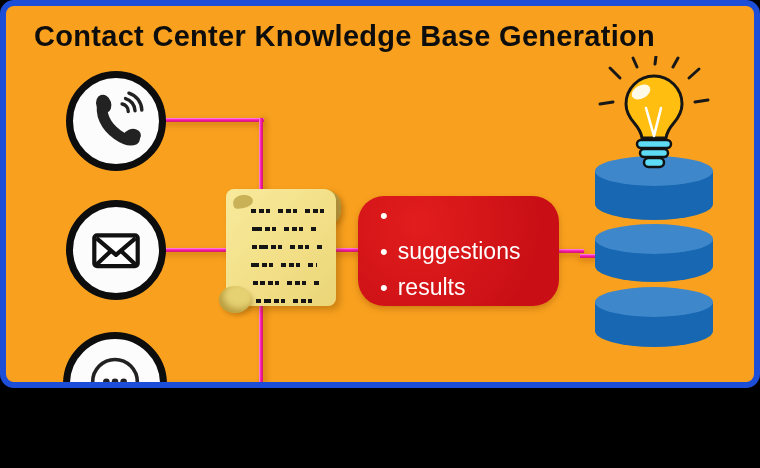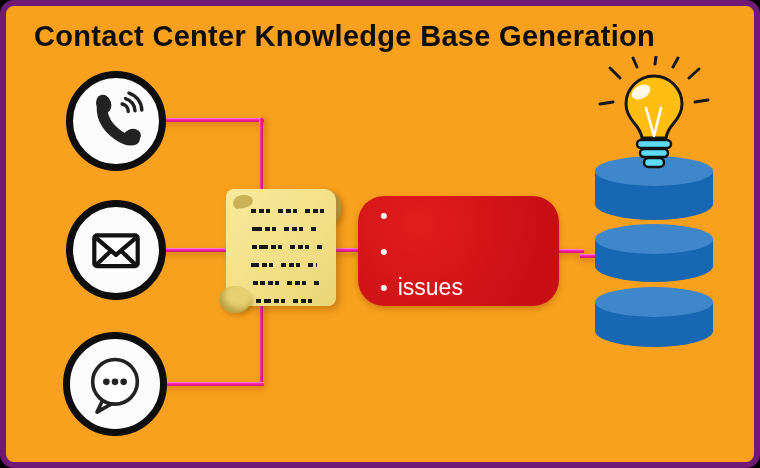--- a/index.html
+++ b/index.html
@@ -1,18 +1,18 @@
 <!DOCTYPE html>
 <html><head>
 <meta charset="utf-8">
 <style>
   html,body{margin:0;padding:0;background:#000;}
   .stage{
-    position:relative;width:760px;height:468px;box-sizing:border-box;
-    background:#F9A11E;border:6px solid #701a75;border-radius:14px;overflow:hidden;
+    position:relative;width:760px;height:388px;box-sizing:border-box;
+    background:#F9A11E;border:6px solid #1d4ed8;border-radius:14px;overflow:hidden;
     font-family:"Liberation Sans", sans-serif;
   }
   .title{
     position:absolute;left:28px;top:14px;font-size:29px;font-weight:600;
     color:#0d0d0d;letter-spacing:.3px;white-space:nowrap;
   }
   
   .link{position:absolute;background:linear-gradient(180deg,#ff9be0 0%,#fb14bb 45%,#cf1e5e 100%);
         box-shadow:0 3px 6px rgba(150,70,0,.45);z-index:1;}
   .link.v{background:linear-gradient(90deg,#ff9be0 0%,#fb14bb 45%,#cf1e5e 100%);
@@ -152,24 +152,25 @@
         <div class="dash-row"></div>
     </div>
   </div>
 
   <div class="redbox">
     <div class="row">
       <span class="blt">•</span>
     </div>
     <div class="row">
       <span class="blt">•</span>
+      <span>suggestions</span>
     </div>
     <div class="row">
       <span class="blt">•</span>
-      <span>issues</span>
+      <span>results</span>
     </div>
   </div>
 
   <div class="db">
     <div class="db-seg seg1">
       <div class="db-bod"></div>
         <div class="db-ell"></div>
     </div>
     <div class="db-seg seg2">
       <div class="db-bod"></div>

